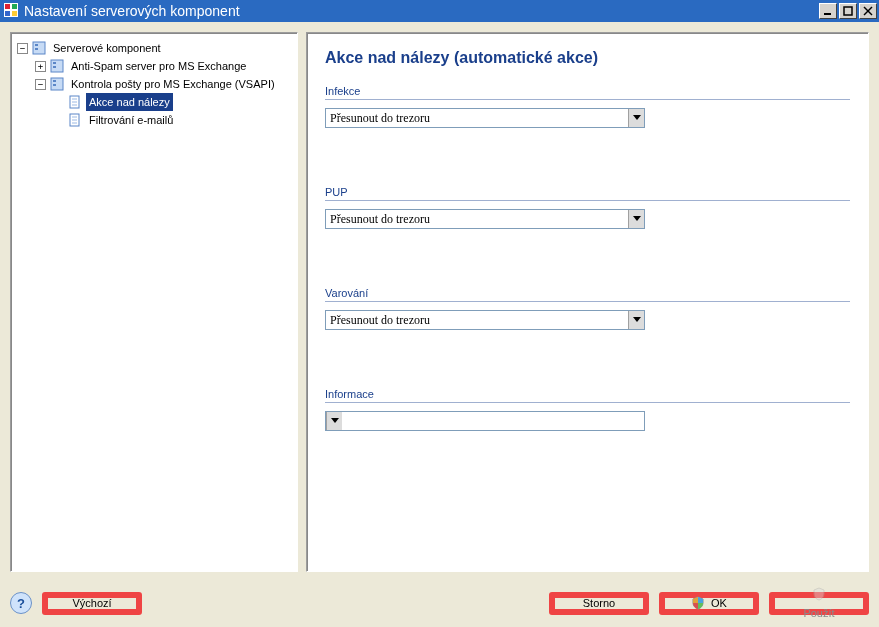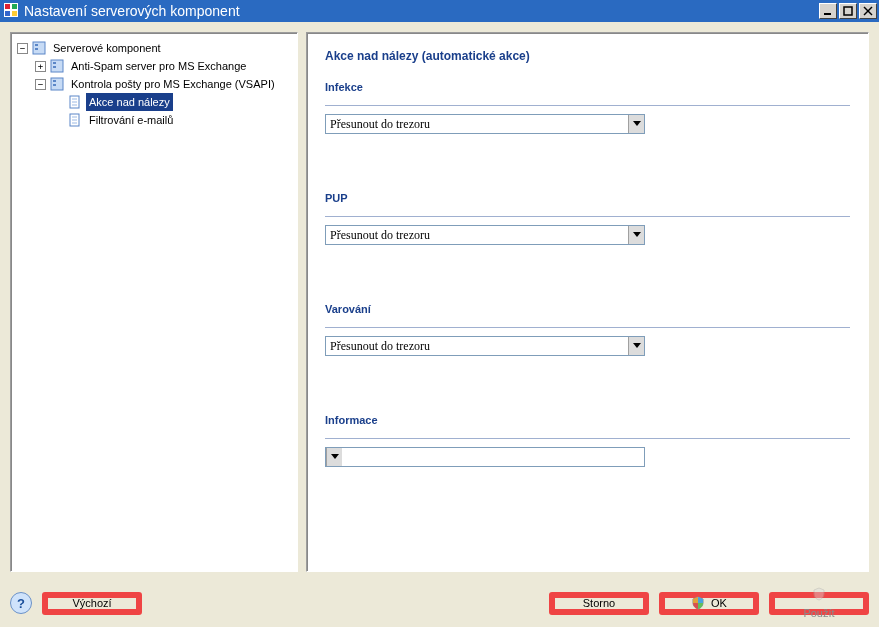--- a/index.html
+++ b/index.html
@@ -29,23 +29,23 @@
   .tree > ul { padding-left:2px; }
   .node { white-space:nowrap; display:flex; align-items:center; gap:3px; height:18px; }
   .expander { width:11px; height:11px; border:1px solid #888; background:#fff; display:inline-flex; align-items:center; justify-content:center; font-size:9px; line-height:9px; color:#000; cursor:pointer; font-family:monospace; }
   .expander.none { border:none; background:transparent; }
   .node-icon { width:16px; height:16px; display:inline-flex; align-items:center; justify-content:center; }
   .node-icon svg { display:block; }
   .node-label { padding:1px 3px; }
   .node-label.selected { background:#1a3f8b; color:#fff; }
 
   
-  .main-title { color:#1a3f8b; font-weight:bold; font-size:12px; margin-bottom:18px; }
+  .main-title { color:#1a3f8b; font-weight:bold; font-size:16px; margin-bottom:18px; }
   .group { margin-bottom:58px; }
-  .group-label { color:#1a3f8b; font-weight:bold; font-size:11px; border-bottom:1px solid #a0b0d0; padding-bottom:12px; margin-bottom:8px;margin-top:6px; }
+  .group-label { color:#1a3f8b; font-weight:normal; font-size:11px; border-bottom:1px solid #a0b0d0; padding-bottom:2px; margin-bottom:8px;margin-top:6px; }
   .select-wrap { display:flex; }
   .select { width:320px; height:20px; border:1px solid #7f9db9; background:#fff; display:flex; align-items:center; }
   .select .sel-text { flex:1; padding:0 4px; font-size:12px;font-family:Liberation Serif, serif; }
   .select .sel-btn { width:16px; height:100%; background:#dcdcdc; border-left:1px solid #a0a0a0; display:flex; align-items:center; justify-content:center; }
 
   
   .footer { position:absolute; left:10px; right:10px; bottom:10px; height:28px; display:flex; align-items:center; }
   .btn { height:23px; min-width:100px; background:#ece9d8; border:6px solid #ef4444; border-radius:3px; display:inline-flex; align-items:center; justify-content:center; font-size:11px; padding:0 10px; gap:6px; cursor:pointer; }
   .btn.disabled { color:#8a8a8a; cursor:default;flex-direction:column; }
   .help-btn { width:22px; height:22px; min-width:22px; border-radius:11px; background:#cfe3fb; border:1px solid #6b92c8; display:inline-flex; align-items:center; justify-content:center; color:#1a4f9b; font-weight:bold; font-size:13px; cursor:pointer; padding:0; }

